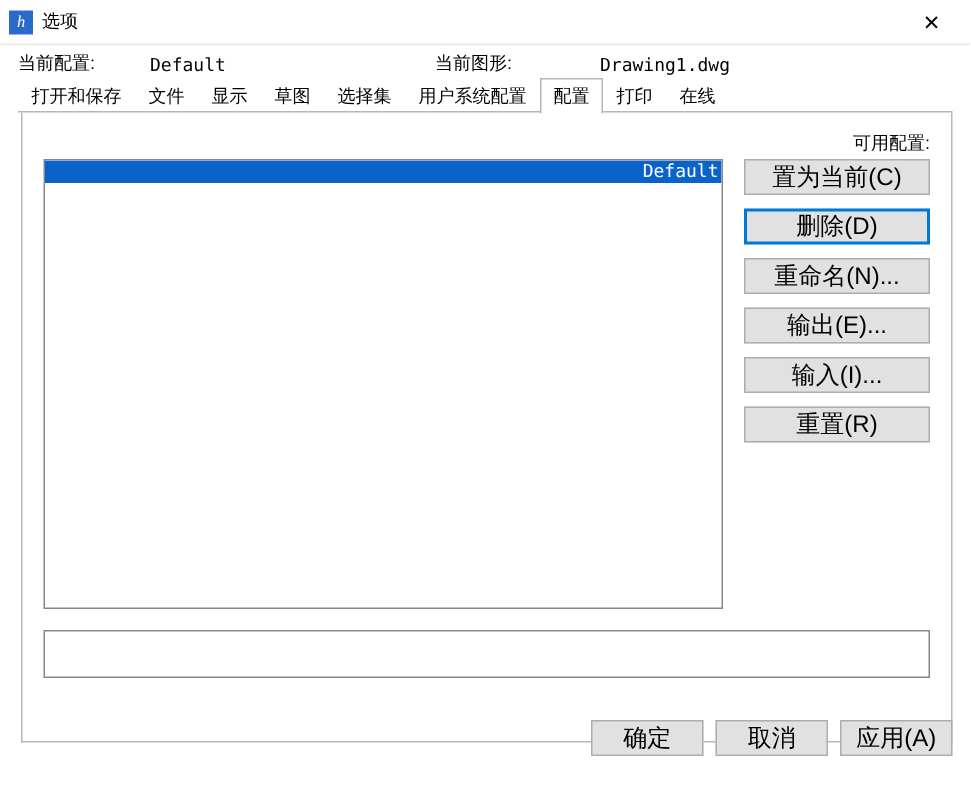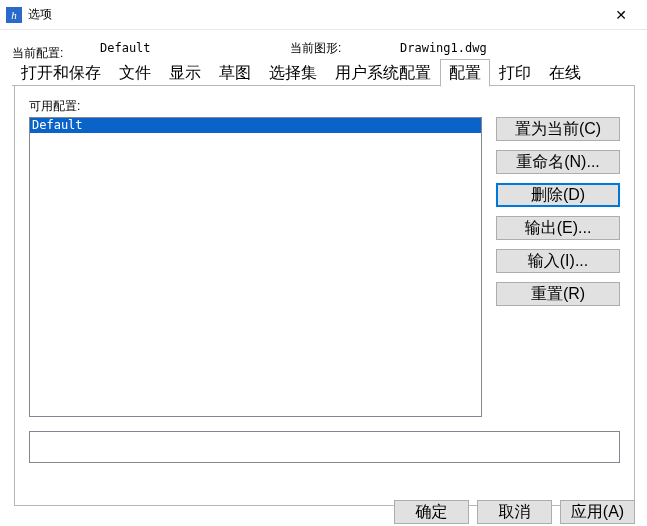--- a/index.html
+++ b/index.html
@@ -21,46 +21,47 @@
     font-size:11px; margin-right:6px;
   }
   .titlebar .title { flex:1; }
   .titlebar .close {
     width:40px; text-align:center; font-size:14px;
     font-family:Arial,sans-serif; cursor:default;
   }
   .inforow {
     display:flex; align-items:center; padding:4px 12px 2px 12px;
   }
-  .inforow .lbl1 { width:88px;margin-top:11px; }
+  .inforow .lbl1 { width:88px; }
   .inforow .val1 { width:190px; font-family:"SimSun",monospace; }
   .inforow .lbl2 { width:110px; }
   .inforow .val2 { font-family:"SimSun",monospace; }
   .tabs {
     display:flex; align-items:flex-end;
     padding:0 12px; height:22px; position:relative;
   }
   .tabs::after {
     content:""; position:absolute; left:12px; right:12px; bottom:0;
     border-bottom:1px solid #b7b7b7;
   }
   .tab {
     padding:3px 8px 2px 8px; border:1px solid transparent;
     border-bottom:none; position:relative; z-index:1;
-    background:transparent; margin-right:0px; font-size:16px;
+    background:transparent; margin-right:0px; font-size:12px;
     cursor:default; white-space:nowrap;
   }
   .tab.active {
     border-color:#b7b7b7; border-bottom:1px solid #fff;
     background:#fff; z-index:2; margin-bottom:-1px;
   }
   .panel {
     border:1px solid #b7b7b7; border-top:none;
     margin:0 12px 0 14px; height:420px; padding:12px 14px;
     position:relative;
+    text-align:right;
   }
   .panel .listlabel { margin-bottom:2px; }
   .listframe {
     display:flex; gap:14px;
   }
   .listbox {
     flex:1; height:300px; border:1px solid #828790;
     background:#fff; overflow:auto;
   }
   .listitem {
@@ -74,21 +75,21 @@
     font-size:16px; font-family:inherit; cursor:default;
     display:flex; align-items:center; justify-content:center;
     white-space:nowrap;
   }
   .btn.focus { border:2px solid #0078d7; padding:0; }
   .statusbox {
     margin-top:14px; height:32px; border:1px solid #828790;
     background:#fff;
   }
   .footer {
-    position:absolute; right:12px; bottom:2px;
+    position:absolute; right:12px; bottom:22px;
     display:flex; gap:8px;
   }
   .footer .btn { width:75px; }
 </style>
 </head>
 <body>
 
 <div class="titlebar">
   <div class="appicon">h</div>
   <div class="title">选项</div>
@@ -115,22 +116,22 @@
 </div>
 
 <div class="panel">
   <div class="listlabel">可用配置:</div>
   <div class="listframe">
     <div class="listbox">
       <div class="listitem selected">Default</div>
     </div>
     <div class="btncol">
       <div class="btn">置为当前(C)</div>
+      <div class="btn focus">删除(D)</div>
       <div class="btn">重命名(N)...</div>
-      <div class="btn focus">删除(D)</div>
       <div class="btn">输出(E)...</div>
       <div class="btn">输入(I)...</div>
       <div class="btn">重置(R)</div>
     </div>
   </div>
   <div class="statusbox"></div>
 </div>
 
 <div class="footer">
   <div class="btn">确定</div>

